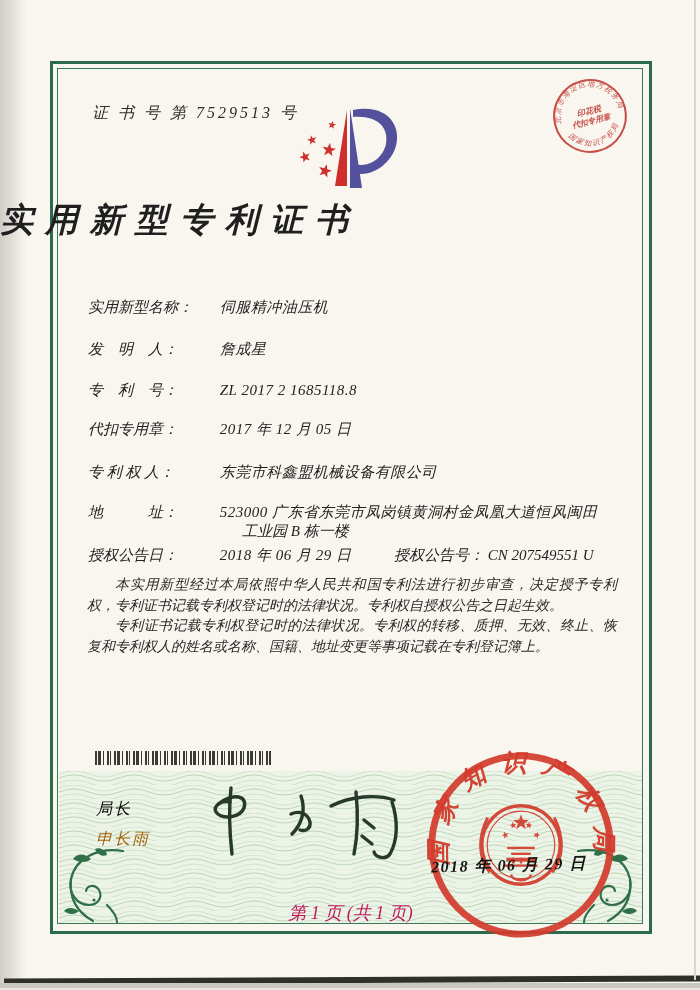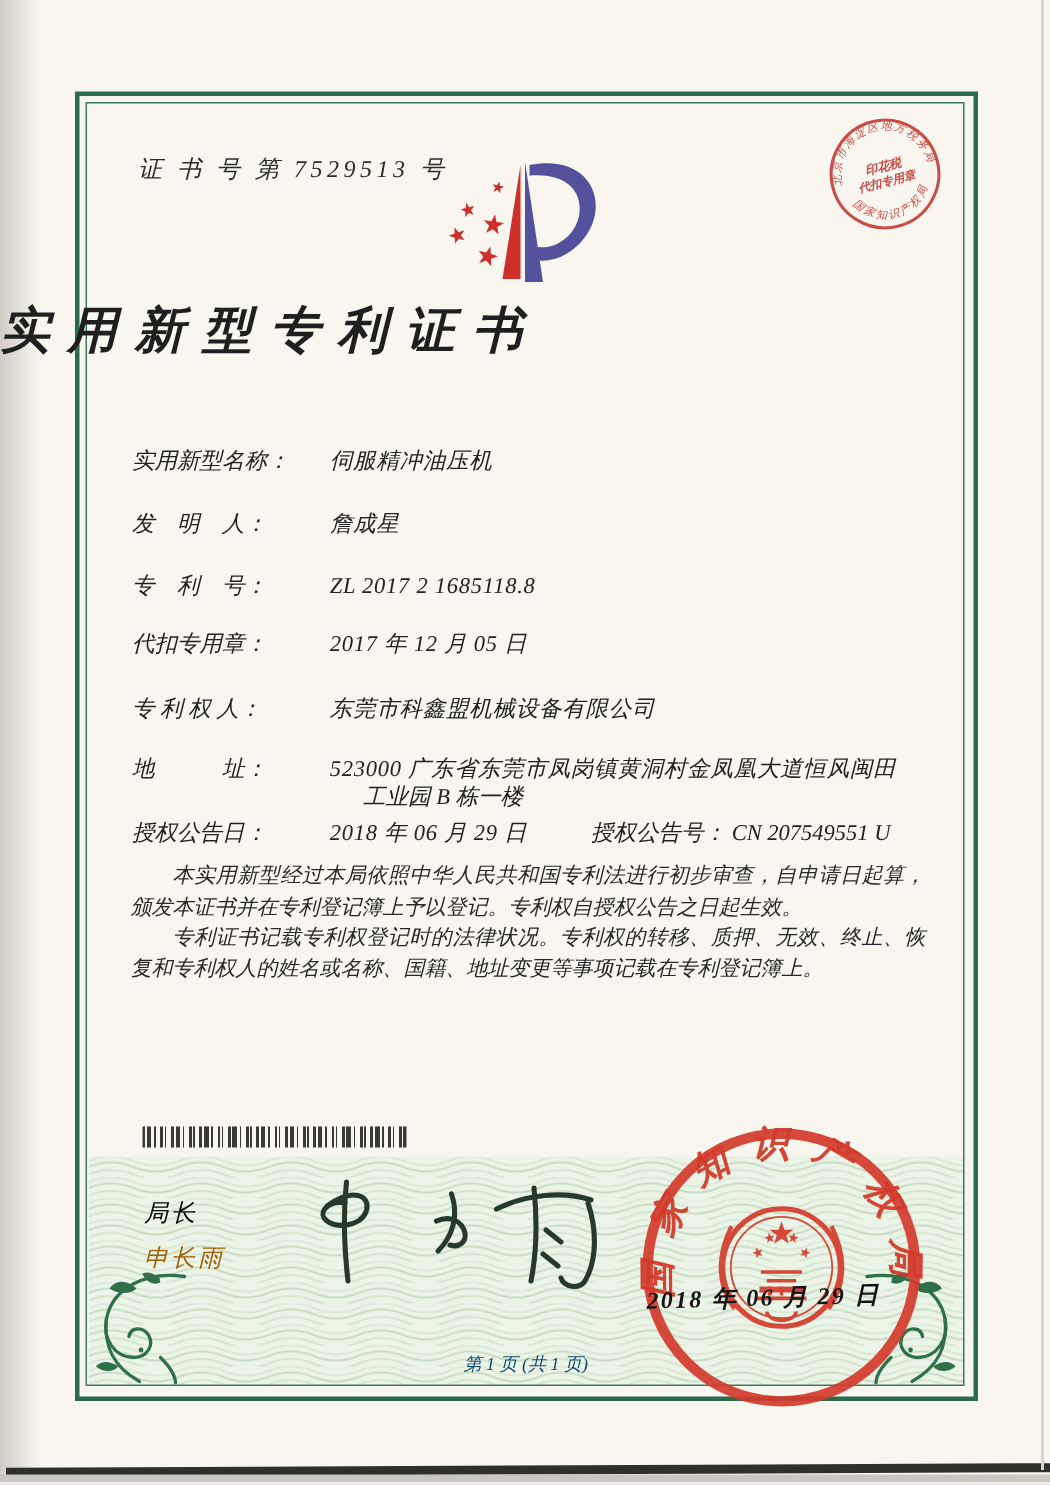--- a/index.html
+++ b/index.html
@@ -38,21 +38,21 @@
     #3a3a36 8px 9px,transparent 9px 12px,#3a3a36 12px 14px,transparent 14px 15px,#3a3a36 15px 16px,transparent 16px 19px);}
   .director-title{position:absolute;left:96px;top:799px;font-size:16px;color:#000000;
     font-family:"Liberation Sans","DejaVu Sans",sans-serif;letter-spacing:2px;}
   .director-name{position:absolute;left:96px;top:829px;font-size:16px;color:#a16207;
     font-family:"Liberation Sans","DejaVu Sans",sans-serif;letter-spacing:2px;}
   .signature{position:absolute;left:196px;top:776px;width:215px;height:100px;}
   .seal{position:absolute;left:423px;top:747px;width:196px;height:196px;}
   .seal-date{position:absolute;left:431px;top:855px;width:190px;font-size:16px;font-weight:bold;
     color:#141414;letter-spacing:1.5px;transform:rotate(-1.5deg);white-space:nowrap;}
   .tax-stamp{position:absolute;left:551px;top:77px;width:78px;height:78px;transform:rotate(-14deg);opacity:.92;}
-  .footer-page{position:absolute;left:59px;width:583px;top:901px;text-align:center;font-size:12px;color:#0c4a6e;}
+  .footer-page{position:absolute;left:59px;width:583px;top:901px;text-align:center;font-size:18px;color:#be185d;}
 </style>
 </head>
 <body>
 
 <div class="page">
 
   <div class="edge-left"></div>
 
   <div class="band">
     <svg width="583" height="152">
@@ -164,21 +164,21 @@
   <div class="field" style="top:546px">
     <span class="lbl">授权公告日：</span>
     <span class="val">2018 年 06 月 29 日</span>
   </div>
   <div class="grant-no" style="top:546px">
     <span>授权公告号：</span>
     <span class="val">CN 207549551 U</span>
   </div>
 
   <div class="body-text">
-    <p>本实用新型经过本局依照中华人民共和国专利法进行初步审查，自申请日起算，颁发本证书并在专利登记簿上予以登记。专利权自授权公告之日起生效。</p>
+    <p>本实用新型经过本局依照中华人民共和国专利法进行初步审查，决定授予专利权，专利证书记载专利权登记时的法律状况。专利权自授权公告之日起生效。</p>
     <p>专利证书记载专利权登记时的法律状况。专利权的转移、质押、无效、终止、恢复和专利权人的姓名或名称、国籍、地址变更等事项记载在专利登记簿上。</p>
   </div>
 
   <div class="barcode"></div>
 
   <div class="director-title">局长</div>
   <div class="director-name">申长雨</div>
 
   <svg class="signature" viewBox="0 0 215 100">
     <g fill="none" stroke="#263a2c" stroke-width="3.4" stroke-linecap="round" stroke-linejoin="round">

